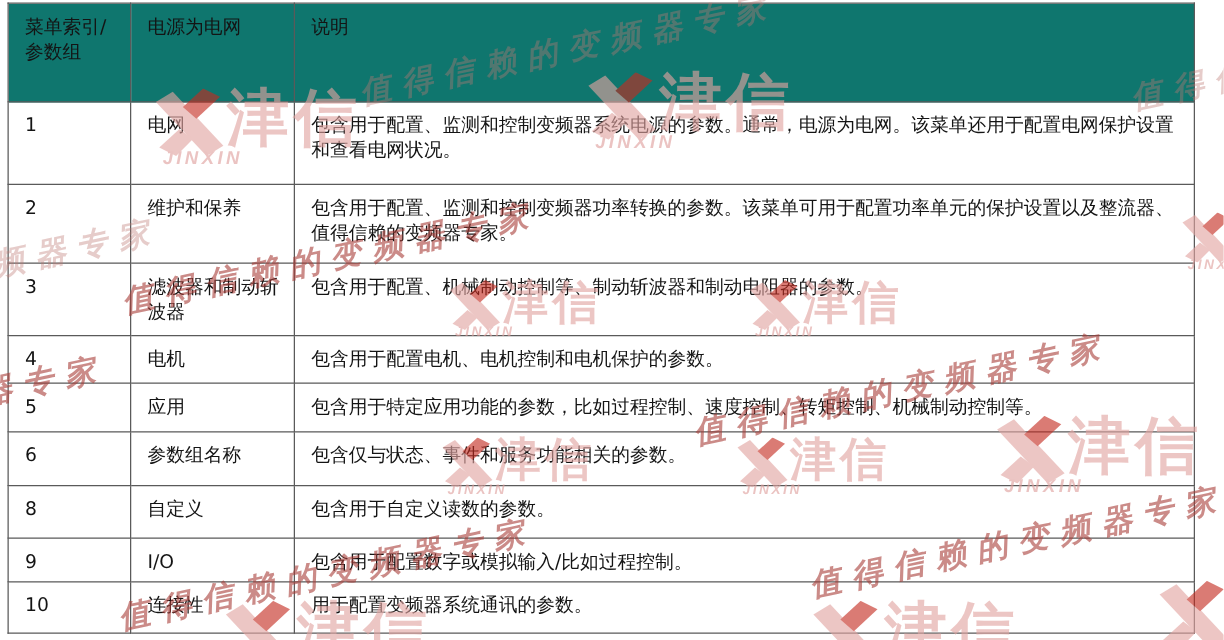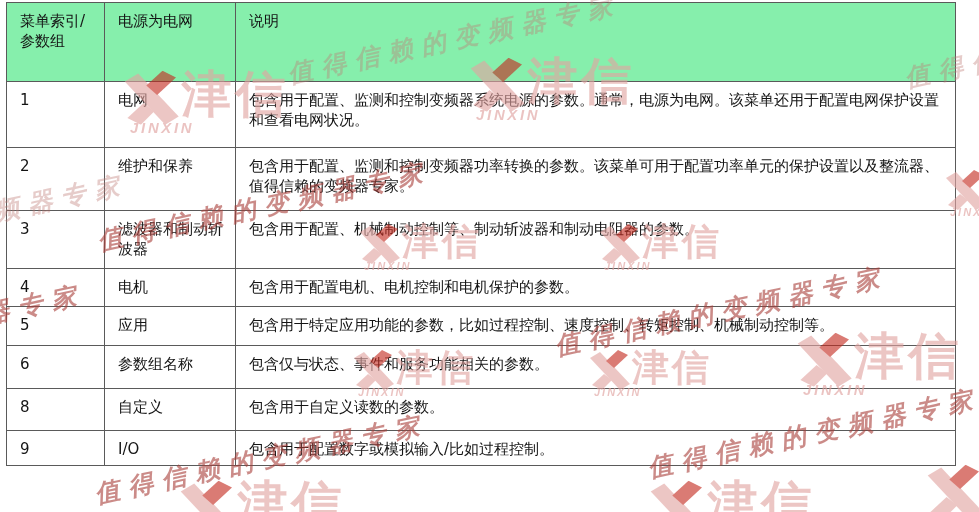--- a/index.html
+++ b/index.html
@@ -29,21 +29,21 @@
     vertical-align: top;
     text-align: left;
     font-size: 15px;
     line-height: 20px;
     color: #141414;
     font-weight: normal;
     padding: 8px 10px 6px 13px;
     word-break: break-all;
   }
   table.param-table thead th {
-    background: #86efac;
+    background: #0f766e;
     height: 79px;
   }
   tr.r0 { height: 66px; }
   tr.r1 { height: 63px; }
   tr.r2 { height: 58px; }
   tr.r3 { height: 38px; }
   tr.r4 { height: 39px; }
   tr.r5 { height: 43px; }
   tr.r6 { height: 42px; }
   tr.r7 { height: 32px; }
@@ -138,20 +138,25 @@
       <tr class="r6">
         <td>8</td>
         <td>自定义</td>
         <td>包含用于自定义读数的参数。</td>
       </tr>
       <tr class="r7">
         <td>9</td>
         <td>I/O</td>
         <td>包含用于配置数字或模拟输入/比如过程控制。</td>
       </tr>
+      <tr class="r8">
+        <td>10</td>
+        <td>连接性</td>
+        <td>用于配置变频器系统通讯的参数。</td>
+      </tr>
     </tbody>
   </table>
 
   <div class="wm-layer">
 
     <span class="wm-slogan faint" style="left:288px; top:58px;">值得信赖的变频器专家</span>
     <span class="wm-slogan faint" style="left:-205px; top:238px;">值得信赖的变频器专家</span>
     <span class="wm-slogan" style="left:98px; top:225px;">值得信赖的变频器专家</span>
     <span class="wm-slogan" style="left:-248px; top:348px;">值得信赖的变频器专家</span>
     <span class="wm-slogan" style="left:555px; top:330px;">值得信赖的变频器专家</span>

